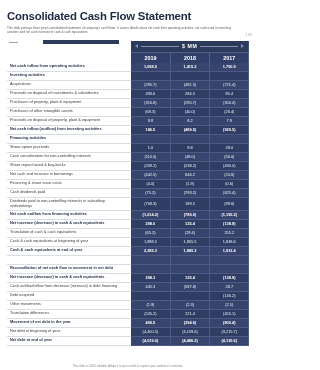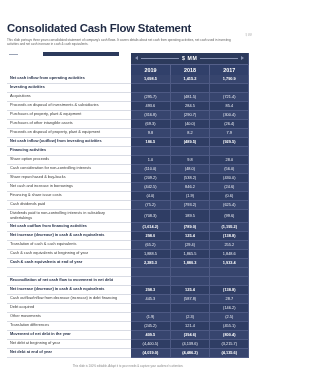--- a/index.html
+++ b/index.html
@@ -21,21 +21,21 @@
     box-sizing: border-box;
     padding: 8px 7px 0 7px;
     background: #ffffff;
   }
   .title {
     font-size: 11.4px;
     font-weight: bold;
     color: #1f2a44;
     letter-spacing: -0.2px;
     line-height: 12px;
-    margin: 14px 0 4px 0;
+    margin: 2px 0 4px 0;
     white-space: nowrap;
   }
   .subtitle {
     font-size: 3.1px;
     line-height: 4.3px;
     color: #5d5d5d;
     width: 228px;
     margin-bottom: 3px;
   }
   .topdeco {

